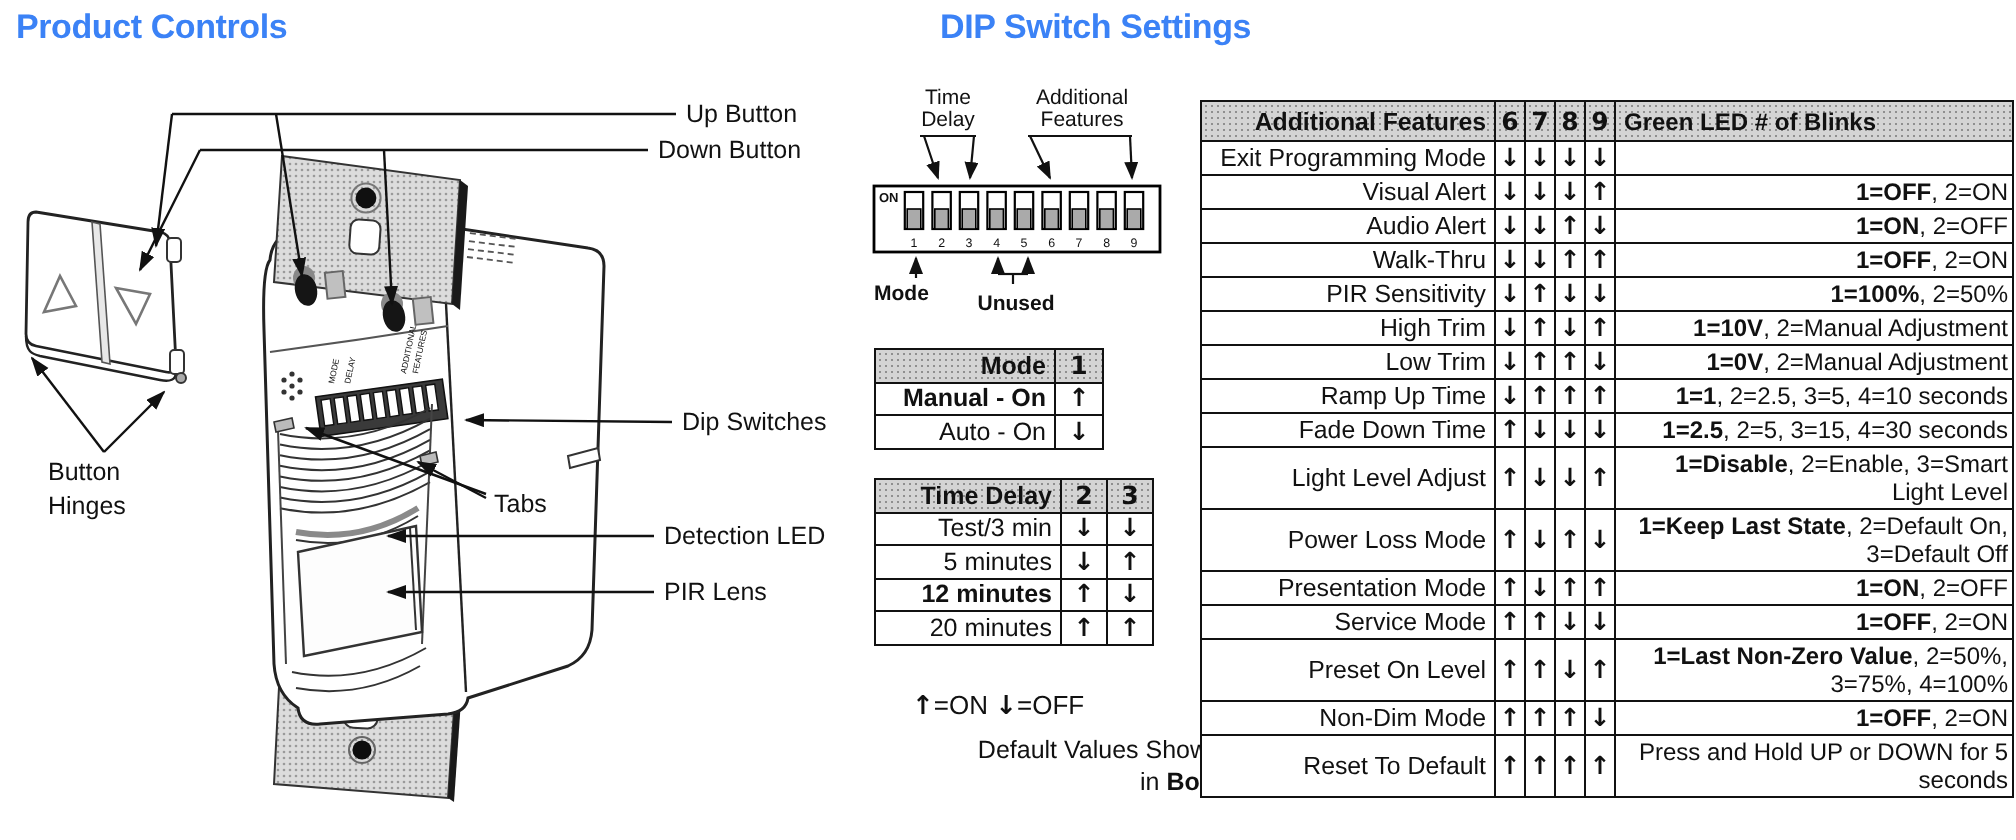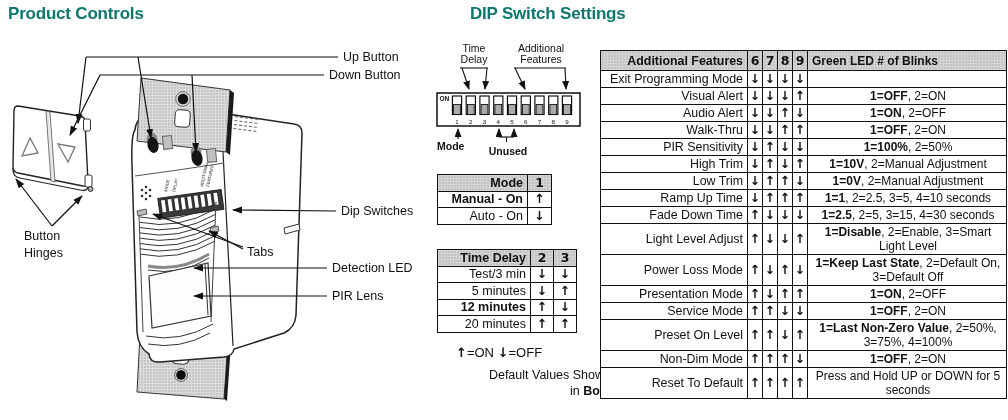--- a/index.html
+++ b/index.html
@@ -1,31 +1,31 @@
 <!DOCTYPE html>
 <html><head>
 <meta charset="utf-8">
 <style>
   html,body{margin:0;padding:0;background:#fff;}
   #page{position:relative;width:1008px;height:420px;background:#fff;overflow:hidden;
         font-family:"Liberation Sans",sans-serif;color:#111;}
-  .title{position:absolute;font-size:17px;font-weight:bold;color:#0f766e;letter-spacing:-0.2px;}
+  .title{position:absolute;font-size:17px;font-weight:bold;color:#3b82f6;letter-spacing:-0.2px;}
   svg text{font-family:"Liberation Sans",sans-serif;fill:#111;}
   .ht-bg{background-color:#d4d4d4;
          background-image:radial-gradient(#8f8f8f 24%,rgba(0,0,0,0) 27%);
          background-size:3px 3px;}
   table{position:absolute;border-collapse:collapse;table-layout:fixed;background:#fff;}
   td,th{border:1.5px solid #111;overflow:hidden;}
   th{font-weight:bold;}
   
   .ft{font-size:12.4px;line-height:14px;}
   .ft th{height:17px;}
   .ft .feat{ text-align:right;padding:0 4px 0 2px;white-space:nowrap;height:16px;}
   .ft .arr{ text-align:center;padding:0;font-weight:bold;font-family:"DejaVu Sans",sans-serif;font-size:12.5px;}
-  .ft .led{ text-align:center;font-size:12px;line-height:14px;padding:1px 2px 1px 4px;}
+  .ft .led{ text-align:right;font-size:12px;line-height:14px;padding:1px 2px 1px 4px;}
   .ft th.feat{font-weight:bold;}
   .ft th.led{text-align:left;}
   
   .mini{font-size:12.5px;line-height:14px;}
   .mini td,.mini th{height:15.5px;}
   .mini .lab{text-align:right;padding:0 4px 0 2px;white-space:nowrap;}
   .mini .arr{text-align:center;padding:0;font-weight:bold;font-family:"DejaVu Sans",sans-serif;font-size:12.5px;}
   .bold-row{font-weight:bold;}
   .legend{position:absolute;font-size:13px;}
   .legend .ar{font-family:"DejaVu Sans",sans-serif;font-weight:bold;}
@@ -270,21 +270,21 @@
           <td class="arr">↑</td>
         </tr>
 
         <tr>
           <td class="lab">Auto - On</td>
           <td class="arr">↓</td>
         </tr>
       </tbody>
   </table>
 
-  <table class="mini" style="left:437px;top:249px;width:139px;">
+  <table class="mini" style="left:437px;top:239px;width:139px;">
     <colgroup>
         <col style="width:93px">
         <col style="width:23px">
         <col style="width:23px">
       </colgroup>
     <thead>
       <tr>
         <th class="lab ht-bg">Time Delay</th>
         <th class="arr ht-bg">2</th>
         <th class="arr ht-bg">3</th>

